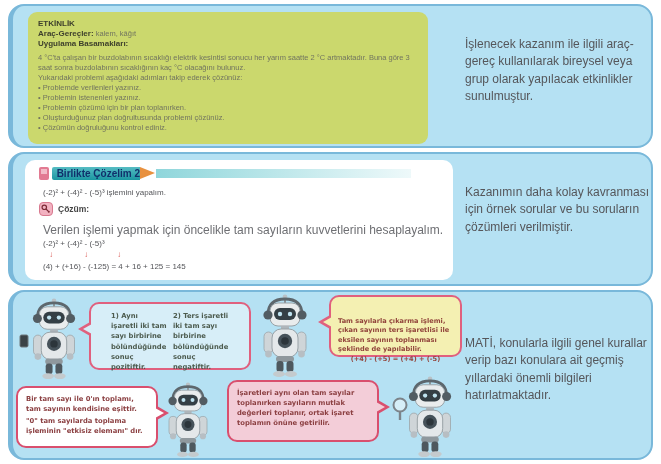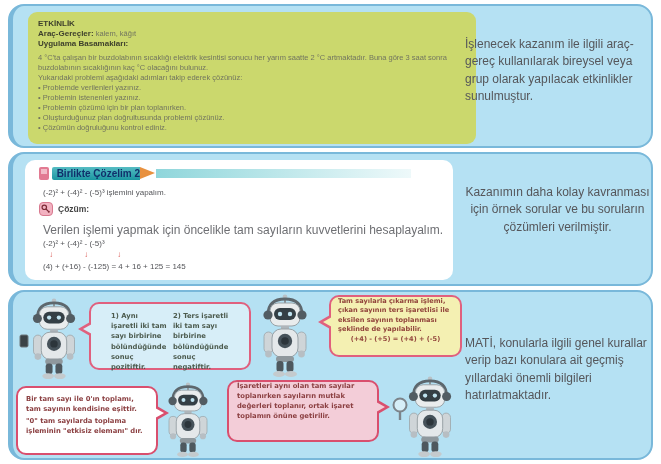--- a/index.html
+++ b/index.html
@@ -8,21 +8,21 @@
 
   .panel { position:absolute; left:8px; width:645px; background:#b5e1f3;
            border:2px solid #79b8da; border-left-width:5px; border-radius:16px; }
   #panel-activity { top:4px;   height:144px; }
   #panel-example  { top:152px; height:134px; }
   #panel-mati     { top:290px; height:170px; }
 
   .desc { position:absolute; font-size:12px; color:#55565a; line-height:1.45; width:185px; }
 
   
-  .greenbox { position:absolute; left:15px; top:6px; width:448px; height:132px;
+  .greenbox { position:absolute; left:15px; top:6px; width:400px; height:132px;
               background:#cbd86d; border-radius:9px; padding:7px 10px 14px 10px;
               font-size:7.5px; line-height:10px; color:#72755f; }
   .greenbox .h { font-weight:bold; color:#3d3f2c; font-size:8px; }
   .greenbox .sp { height:4px; }
 
   
   .card { position:absolute; left:12px; top:6px; width:428px; height:120px;
           background:#ffffff; border-radius:10px; }
   .banner { position:absolute; left:14px; top:7px; height:13px; width:404px; }
   .banner .badge { position:absolute; left:0; top:0; width:10px; height:13px;
@@ -59,27 +59,27 @@
   .tail-l::before { border-width:7px 12px 7px 0; border-right-color:var(--bc); left:-13px; top:18px; }
   .tail-l::after  { border-width:5px 9px 5px 0;  border-right-color:var(--bg); left:-8px;  top:20px; }
   .tail-r::before { border-width:7px 0 7px 12px; border-left-color:var(--bc); right:-13px; top:18px; }
   .tail-r::after  { border-width:5px 0 5px 9px;  border-left-color:var(--bg); right:-8px;  top:20px; }
 
   #bubble-division { left:76px; top:10px; width:162px; height:68px; --bc:#e0607e; --bg:#d7eef8;
                      color:#4c5b4e; font-size:6.8px; line-height:1.5;
                      display:flex; gap:6px; padding:7px 20px; }
   #bubble-division .col { width:50%; }
   #bubble-subtraction { left:316px; top:3px; width:133px; height:62px; --bc:#e0607e; --bg:#f4f0b2;
-                        color:#92453c; font-size:6.6px; line-height:1.42; padding:0 7px; }
+                        color:#92453c; font-size:6.6px; line-height:1.42; padding:20px 7px; }
   #bubble-subtraction .formula { text-align:center; margin-top:1px; }
-  #bubble-zero { left:3px; top:94px; width:142px; height:69px; --bc:#d94f6e; --bg:#ffffff;
+  #bubble-zero { left:3px; top:94px; width:142px; height:62px; --bc:#d94f6e; --bg:#ffffff;
                  color:#8b3f41; font-size:6.8px; line-height:1.45; padding:7px 8px; }
   #bubble-zero .l2 { margin-top:2px; }
   #bubble-same-sign { left:214px; top:88px; width:152px; height:62px; --bc:#d94f6e; --bg:#f3cdd8;
-                      color:#8b3f41; font-size:6.8px; line-height:1.45; padding:0 8px; }
+                      color:#8b3f41; font-size:6.8px; line-height:1.45; padding:7px 8px; }
 
   .robot { position:absolute; }
   .flip { transform:scaleX(-1); }
   .gadget { position:absolute; }
 </style>
 </head>
 <body>
 
 <svg width="0" height="0" style="position:absolute">
   <symbol id="robot-sym" viewBox="0 0 60 84">
@@ -156,21 +156,21 @@
       </div>
       <div class="sol-intro">Verilen işlemi yapmak için öncelikle tam sayıların kuvvetlerini hesaplayalım.</div>
       <div class="work math">(-2)² + (-4)² - (-5)³</div>
       <div class="arrows">
         <span>↓</span>
         <span>↓</span>
         <span>↓</span>
       </div>
       <div class="result math">(4) + (+16) - (-125) = 4 + 16 + 125 = 145</div>
     </div>
-    <div class="desc" style="left:452px; top:30px;text-align:center;">Kazanımın daha kolay kavranması için örnek sorular ve bu soruların çözümleri verilmiştir.</div>
+    <div class="desc" style="left:452px; top:30px;">Kazanımın daha kolay kavranması için örnek sorular ve bu soruların çözümleri verilmiştir.</div>
   </section>
 
   <section class="panel" id="panel-mati">
 
     <svg class="robot" style="left:10px; top:6px;" width="62" height="82">
       <use href="#robot-sym"></use>
     </svg>
     <svg class="gadget" style="left:6px; top:42px;" width="10" height="14">
       <rect x="1" y="1" width="8" height="12" rx="1.5" fill="#3a4246" stroke="#6d767b"></rect>
     </svg>

